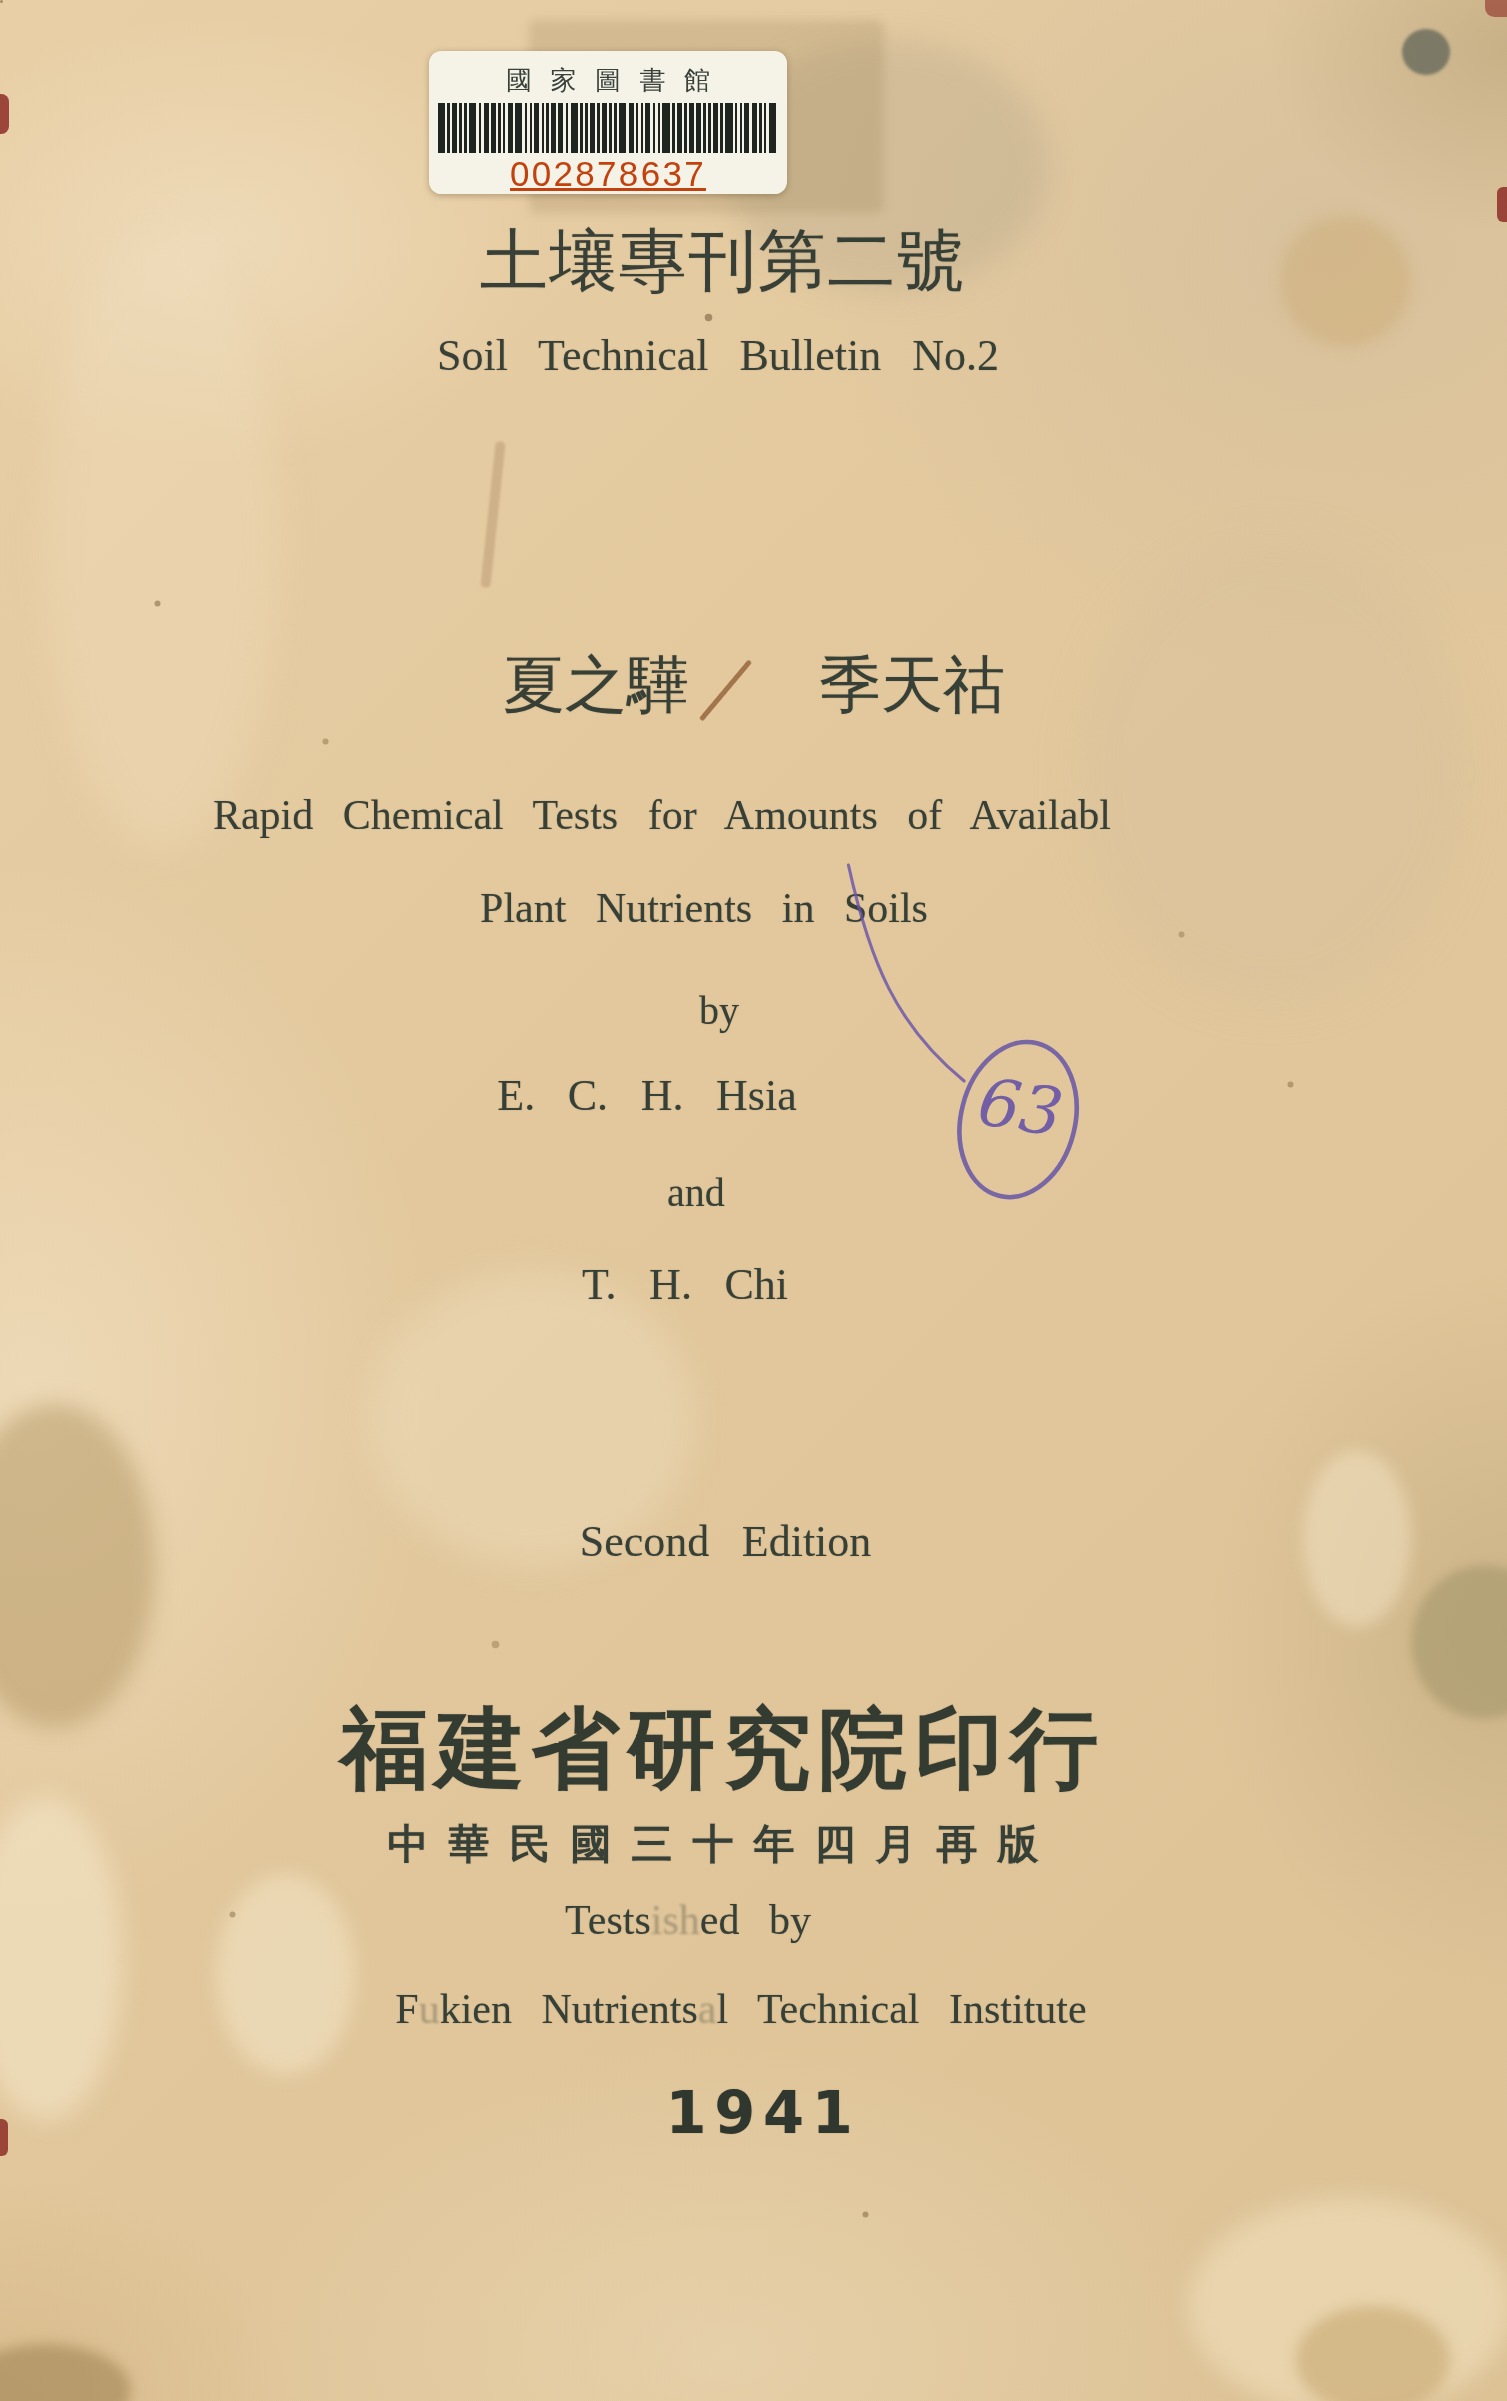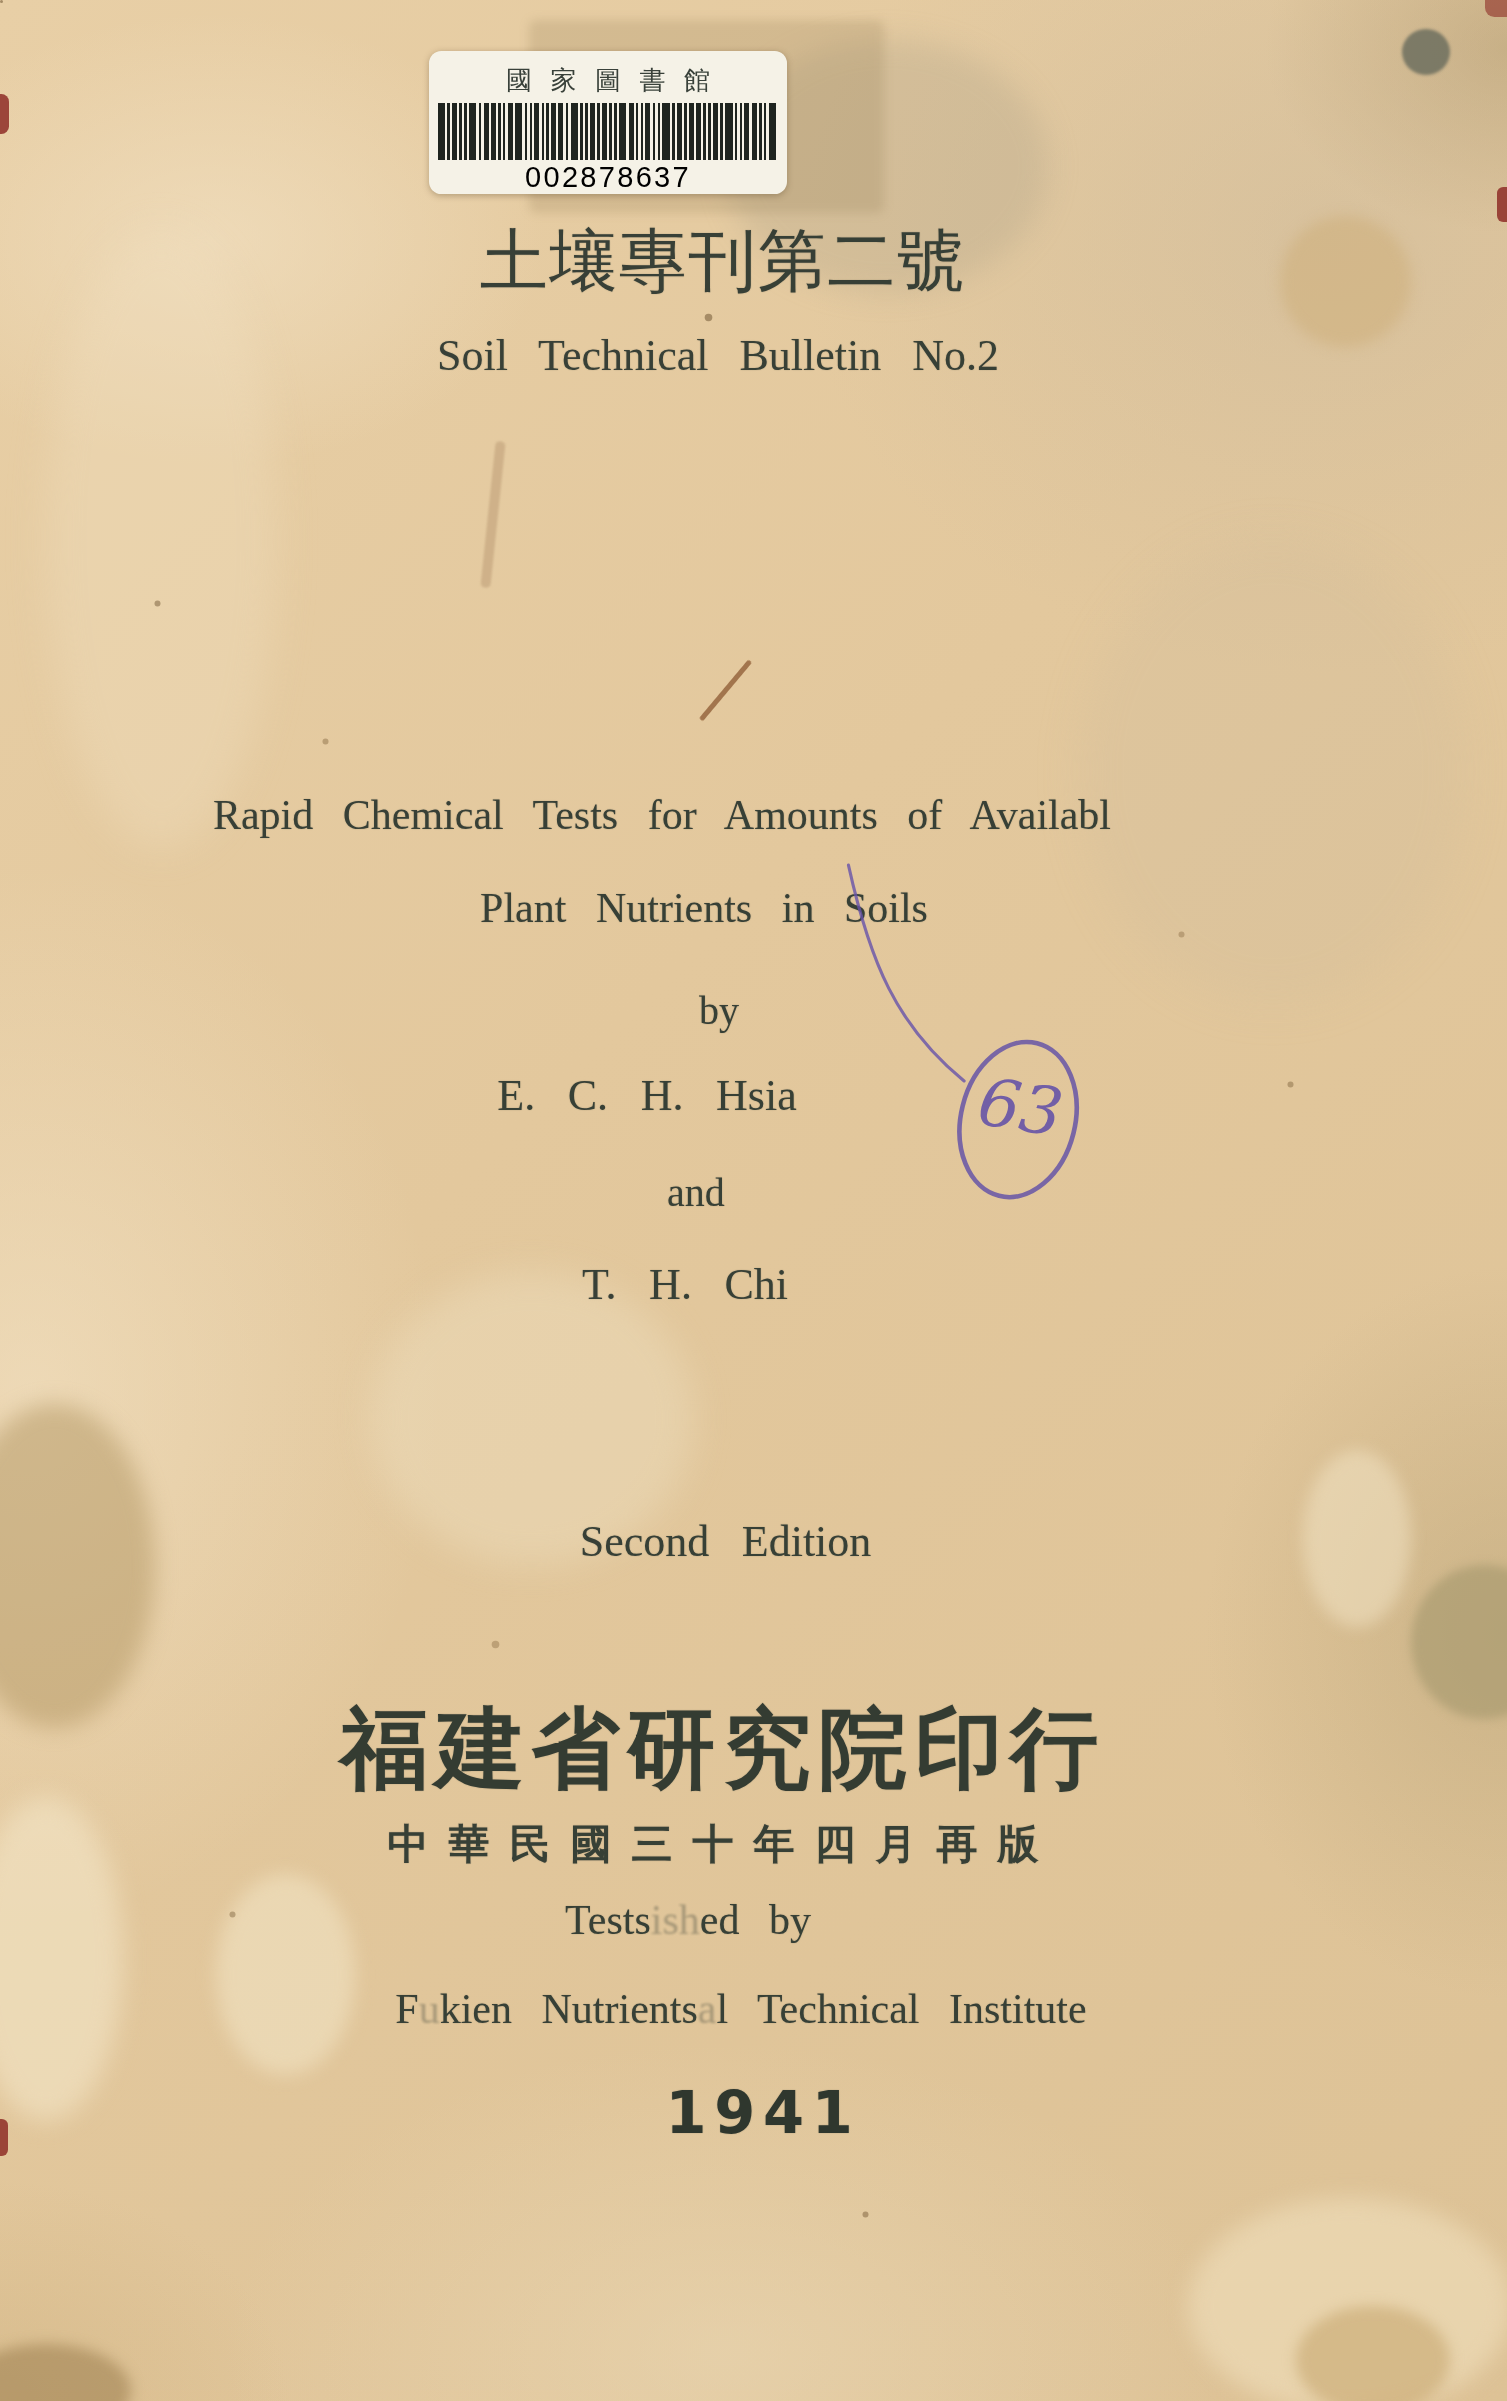--- a/index.html
+++ b/index.html
@@ -27,21 +27,21 @@
   
   .lib-label{
     position:absolute;left:429px;top:51px;width:358px;height:143px;
     background:#f5f2e7;border-radius:12.3px;
     box-shadow:0 1.5px 6.2px rgba(90,70,40,.35);
     display:flex;flex-direction:column;align-items:center;
   }
   .lib-name{margin-top:12.3px;font-size:26px;letter-spacing:18.5px;text-indent:18.5px;color:#39413a;font-family:"Liberation Serif",serif;}
   .barcode{margin-top:4.6px;height:57px;display:flex;align-items:stretch;}
   .barcode div{background:#1e241f;margin-right:2.3px;}
-  .bc-num{margin-top:1.5px;font-size:29px;letter-spacing:2.3px;color:#000000;font-family:"Liberation Sans",sans-serif;}
+  .bc-num{margin-top:1.5px;font-size:35px;letter-spacing:2.3px;color:#c2410c;font-family:"Liberation Sans",sans-serif;text-decoration:underline;}
   .tape{position:absolute;left:529px;top:20px;width:355px;height:193px;background:rgba(146,124,84,.22);filter:blur(4.6px);border-radius:7.7px;}
 
   
   .series-cn{top:216px;font-size:68px;letter-spacing:1.5px;transform:translateX(-31px);}
   .series-en{top:330px;font-size:44px;word-spacing:20px;transform:translateX(-36px);}
   .main-cn{top:450px;font-size:105px;letter-spacing:10.8px;}
   .authors-cn{top:643px;font-size:62px;}
   .authors-cn span{margin:0 65px;}
   .en1{top:791px;font-size:42px;word-spacing:19px;transform:translateX(-92px);}
   .en2{top:884px;font-size:42px;word-spacing:19px;transform:translateX(-50px);}
@@ -165,20 +165,21 @@
         <div style="width: 2.5px;"></div>
         <div style="width: 7.4px;"></div>
       </div>
     <div class="bc-num">002878637</div>
   </div>
 
   <div class="line ink cn series-cn">土壤專刊第二號</div>
   <div class="line ink series-en">Soil Technical Bulletin No.2</div>
 
 
+  <div class="line ink cn authors-cn"><span>夏之驊</span><span>季天祜</span></div>
 
   <div class="line ink en1">Rapid Chemical Tests for Amounts of Availabl</div>
   <div class="line ink en2">Plant Nutrients in Soils</div>
   <div class="line ink byrow">by</div>
   <div class="line ink hsia">E. C. H. Hsia</div>
   <div class="line ink androw">and</div>
   <div class="line ink chi">T. H. Chi</div>
 
   <div class="line ink edition">Second Edition</div>
 

